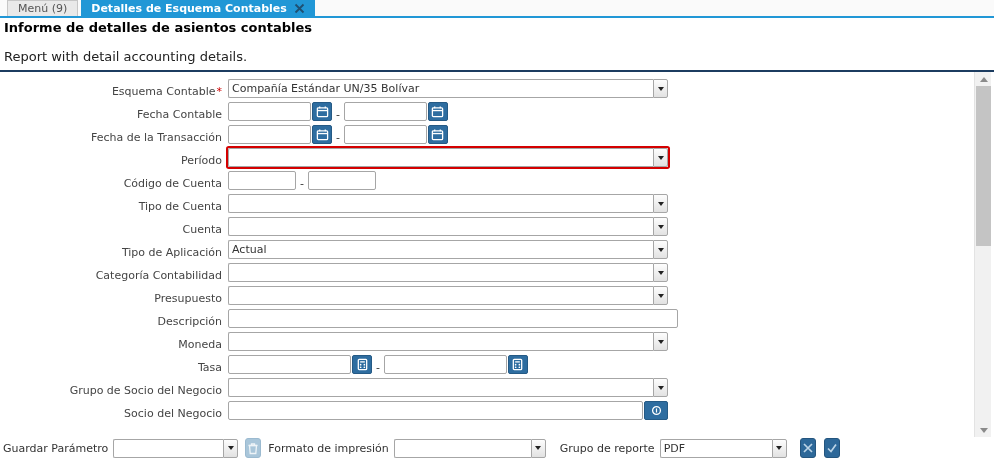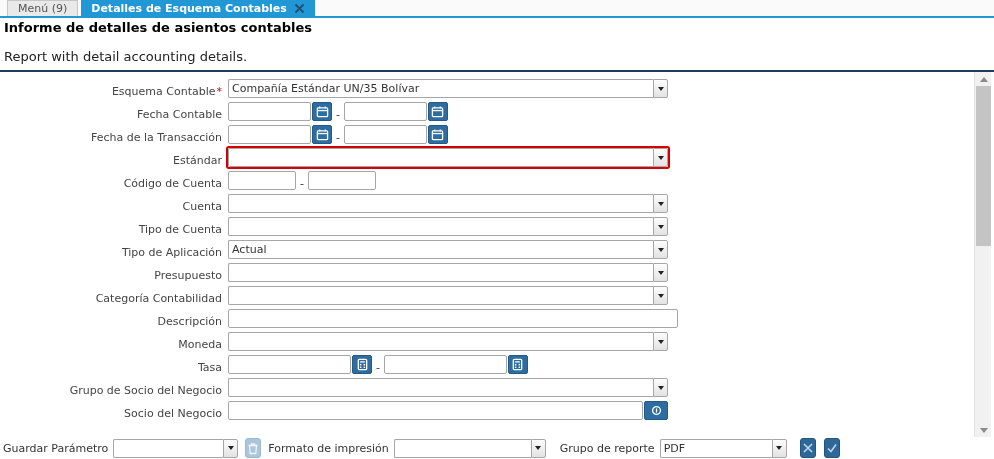--- a/index.html
+++ b/index.html
@@ -127,78 +127,78 @@
       <svg width="13" height="13" viewBox="0 0 14 14">
           <rect x="1.5" y="3" width="11" height="9.5" rx="1" fill="none" stroke="#fff" stroke-width="1.4"></rect>
           <line x1="1.5" y1="6" x2="12.5" y2="6" stroke="#fff" stroke-width="1.4"></line>
           <line x1="4" y1="1.5" x2="4" y2="3.5" stroke="#fff" stroke-width="1.4"></line>
           <line x1="10" y1="1.5" x2="10" y2="3.5" stroke="#fff" stroke-width="1.4"></line>
         </svg>
     </button>
   </div>
 
   <div class="row">
-    <span class="lbl">Estándar</span>
+    <span class="lbl">Período</span>
     <div class="combo w-combo error">
       <input class="txt" value="" style="">
       <button class="combo-btn">
           <span class="arrow-down"></span>
         </button>
     </div>
   </div>
 
   <div class="row">
     <span class="lbl">Código de Cuenta</span>
     <input class="txt" style="width: 68px;" value="">
     <span class="dash">-</span>
     <input class="txt" style="width: 68px;" value="">
   </div>
 
   <div class="row">
+    <span class="lbl">Tipo de Cuenta</span>
+    <div class="combo w-combo">
+      <input class="txt" value="" style="">
+      <button class="combo-btn">
+          <span class="arrow-down"></span>
+        </button>
+    </div>
+  </div>
+
+  <div class="row">
     <span class="lbl">Cuenta</span>
     <div class="combo w-combo">
       <input class="txt" value="" style="">
       <button class="combo-btn">
           <span class="arrow-down"></span>
         </button>
     </div>
   </div>
 
   <div class="row">
-    <span class="lbl">Tipo de Cuenta</span>
-    <div class="combo w-combo">
-      <input class="txt" value="" style="">
-      <button class="combo-btn">
-          <span class="arrow-down"></span>
-        </button>
-    </div>
-  </div>
-
-  <div class="row">
     <span class="lbl">Tipo de Aplicación</span>
     <div class="combo w-combo">
       <input class="txt" value="Actual" style="">
       <button class="combo-btn">
           <span class="arrow-down"></span>
         </button>
     </div>
   </div>
 
   <div class="row">
+    <span class="lbl">Categoría Contabilidad</span>
+    <div class="combo w-combo">
+      <input class="txt" value="" style="">
+      <button class="combo-btn">
+          <span class="arrow-down"></span>
+        </button>
+    </div>
+  </div>
+
+  <div class="row">
     <span class="lbl">Presupuesto</span>
-    <div class="combo w-combo">
-      <input class="txt" value="" style="">
-      <button class="combo-btn">
-          <span class="arrow-down"></span>
-        </button>
-    </div>
-  </div>
-
-  <div class="row">
-    <span class="lbl">Categoría Contabilidad</span>
     <div class="combo w-combo">
       <input class="txt" value="" style="">
       <button class="combo-btn">
           <span class="arrow-down"></span>
         </button>
     </div>
   </div>
 
   <div class="row">
     <span class="lbl">Descripción</span>

